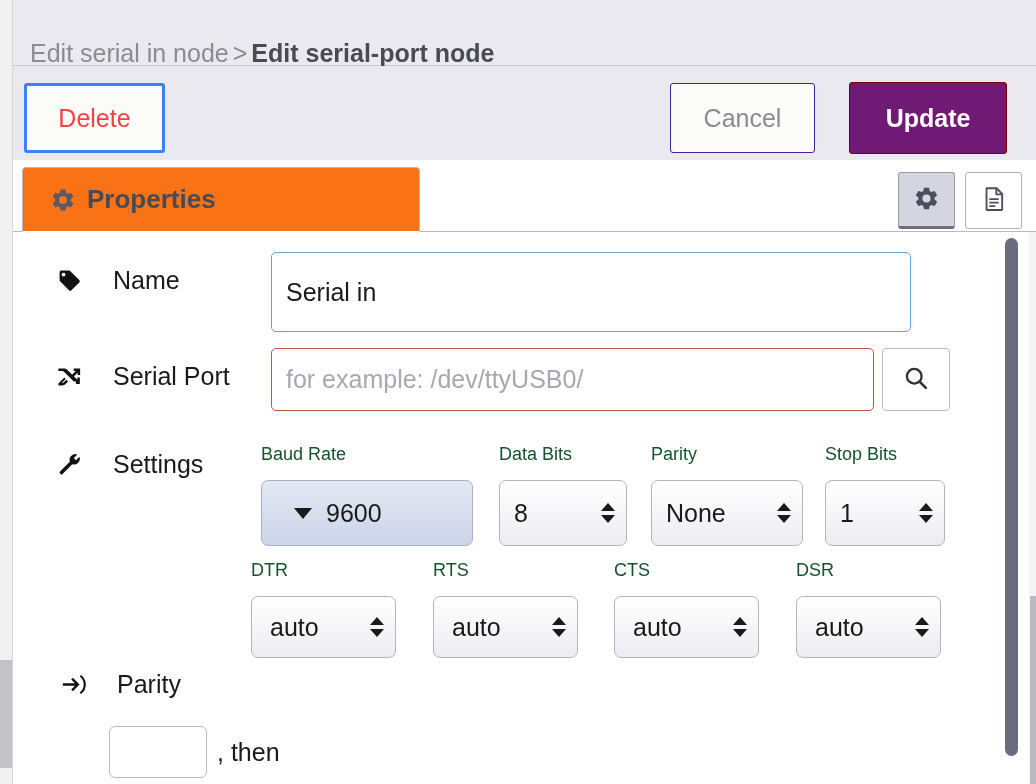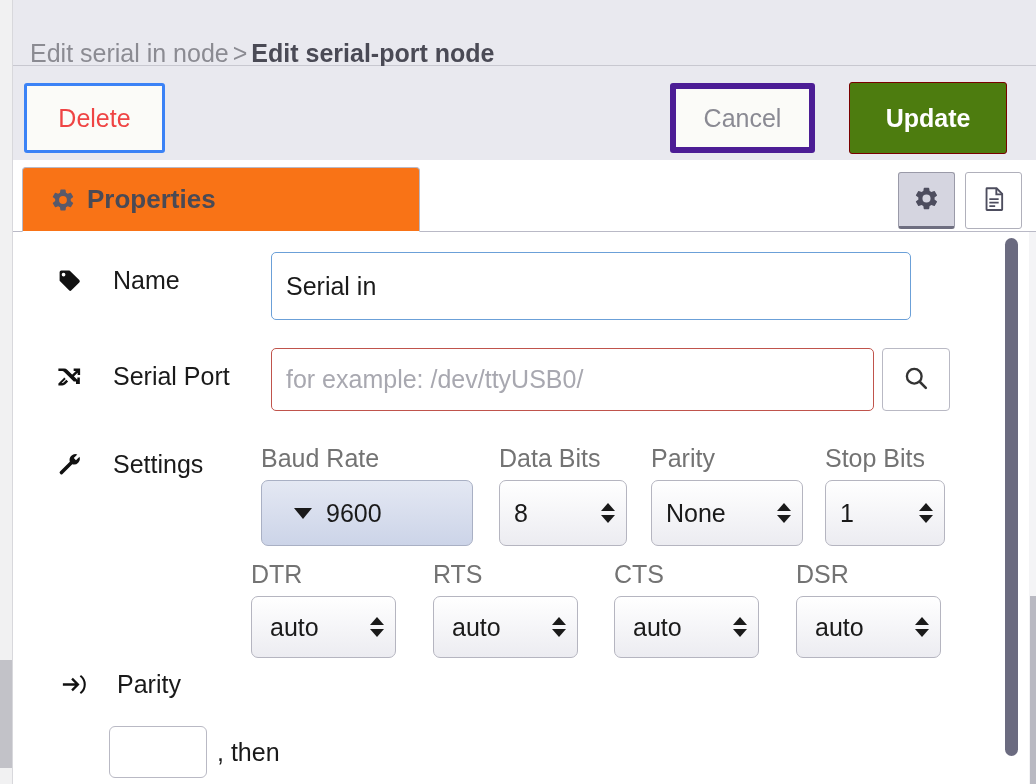--- a/index.html
+++ b/index.html
@@ -108,29 +108,29 @@
     background: #fbfbf8;
     border: 3px solid #3b82f6;
     color: #ef4444;
   }
   #btn-cancel {
     left: 657px;
     top: 17px;
     width: 145px;
     height: 70px;
     background: #fbfbf8;
-    border: 6px solid #4c1d95;
+    border: 1px solid #4c1d95;
     color: #8a8a93;
   }
   #btn-update {
     left: 836px;
     top: 16px;
     width: 158px;
     height: 72px;
-    background: #4d7c0f;
+    background: #701a75;
     border: 1px solid #7a0000;
     color: #ffffff;
     font-weight: bold;
   }
 
   
   #tabstrip {
     position: absolute;
     left: 13px; top: 160px;
     width: 1023px;
@@ -239,21 +239,21 @@
   }
 
   
   #row-name { top: 20px; }
   #row-name .row-label { top: 14px; }
   #input-name {
     position: absolute;
     left: 258px;
     top: 0px;
     width: 640px;
-    height: 68px;
+    height: 80px;
     box-sizing: border-box;
     border: 1px solid #6ba0d8;
     border-radius: 5px;
     background: #ffffff;
     font-size: 25px;
     font-family: "Liberation Sans", sans-serif;
     color: #1a1a1a;
     padding: 0 14px;
     outline: none;
   }
@@ -298,22 +298,22 @@
   
   #row-settings { top: 212px; }
   #row-settings .row-label { top: 6px; }
 
   .field-group {
     position: absolute;
   }
   .field-caption {
     position: absolute;
     top: 0;
-    font-size: 25px;
-    color: #737373;
+    font-size: 18px;
+    color: #14532d;
     white-space: nowrap;
   }
   .sel {
     position: absolute;
     top: 36px;
     box-sizing: border-box;
     border: 1px solid #b5b5c0;
     border-radius: 7px;
     background: linear-gradient(#ffffff, #ececf1);
     font-size: 25px;

